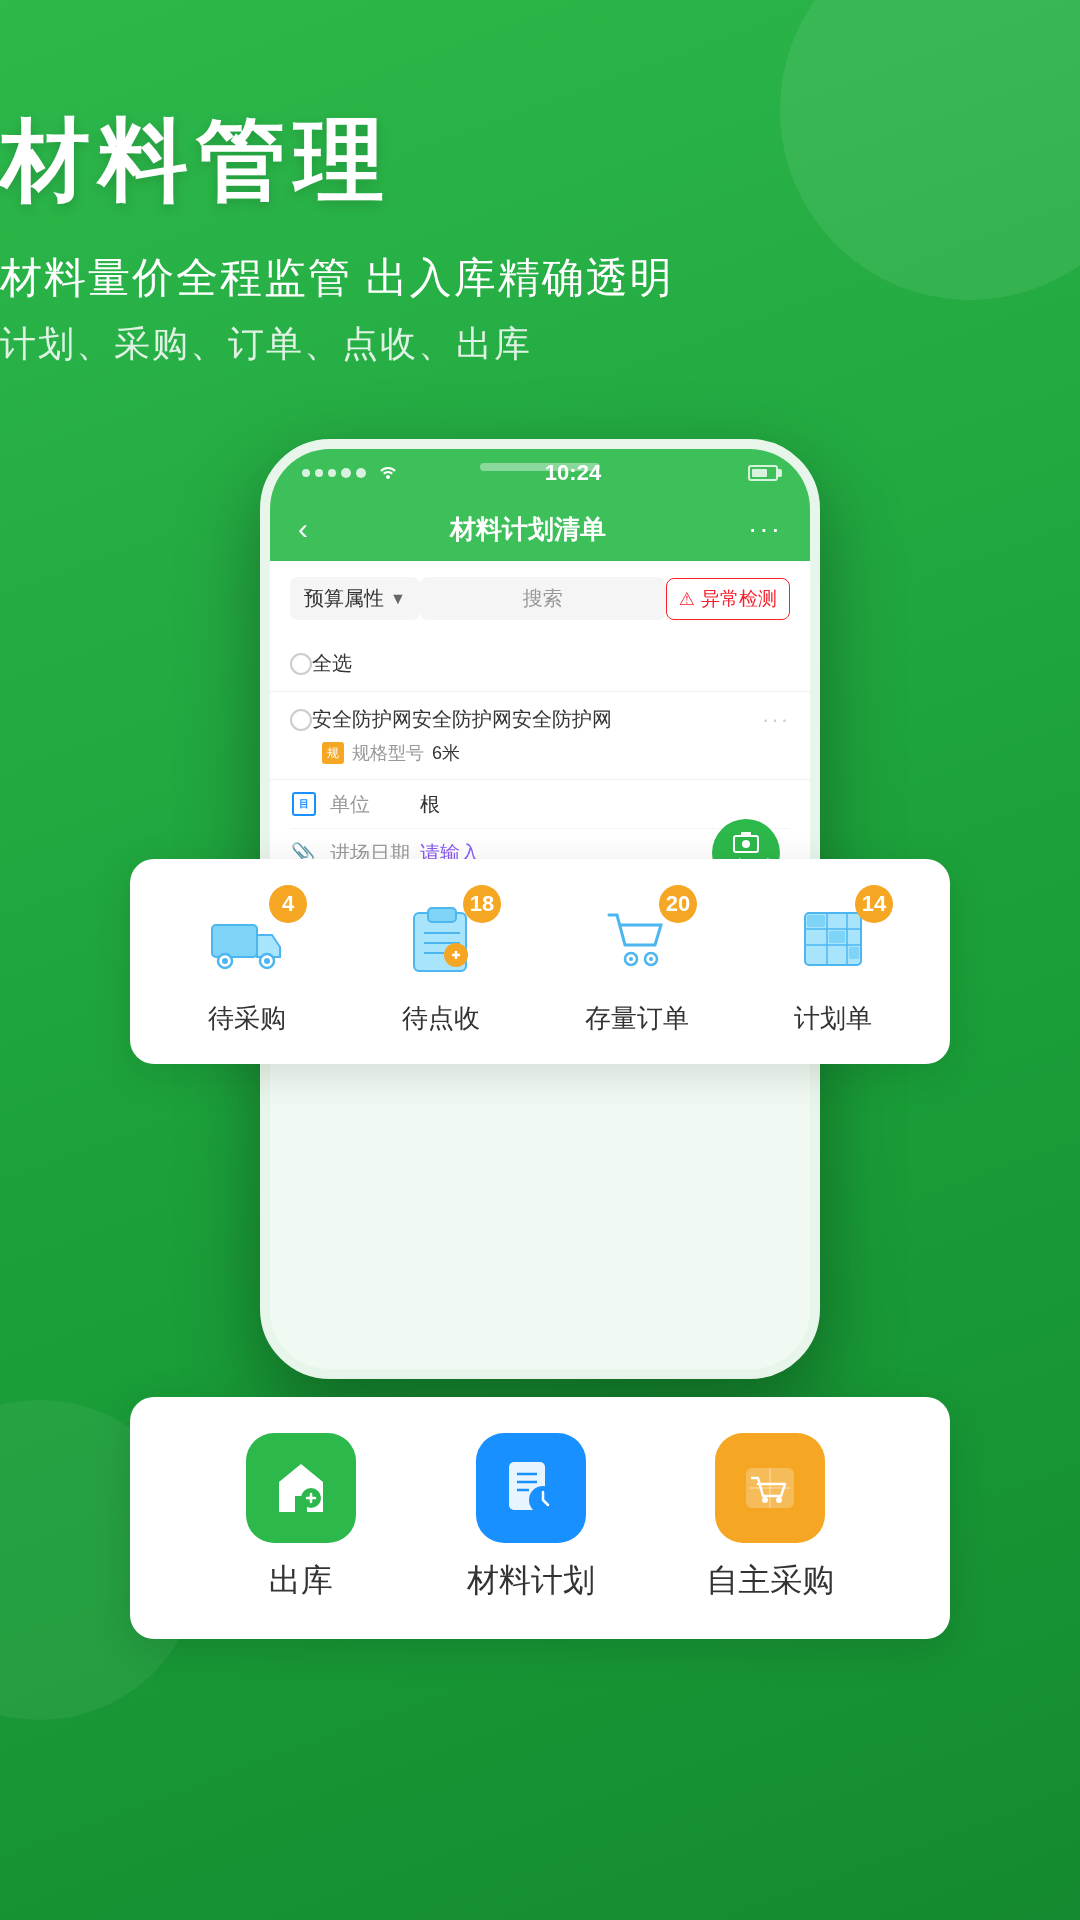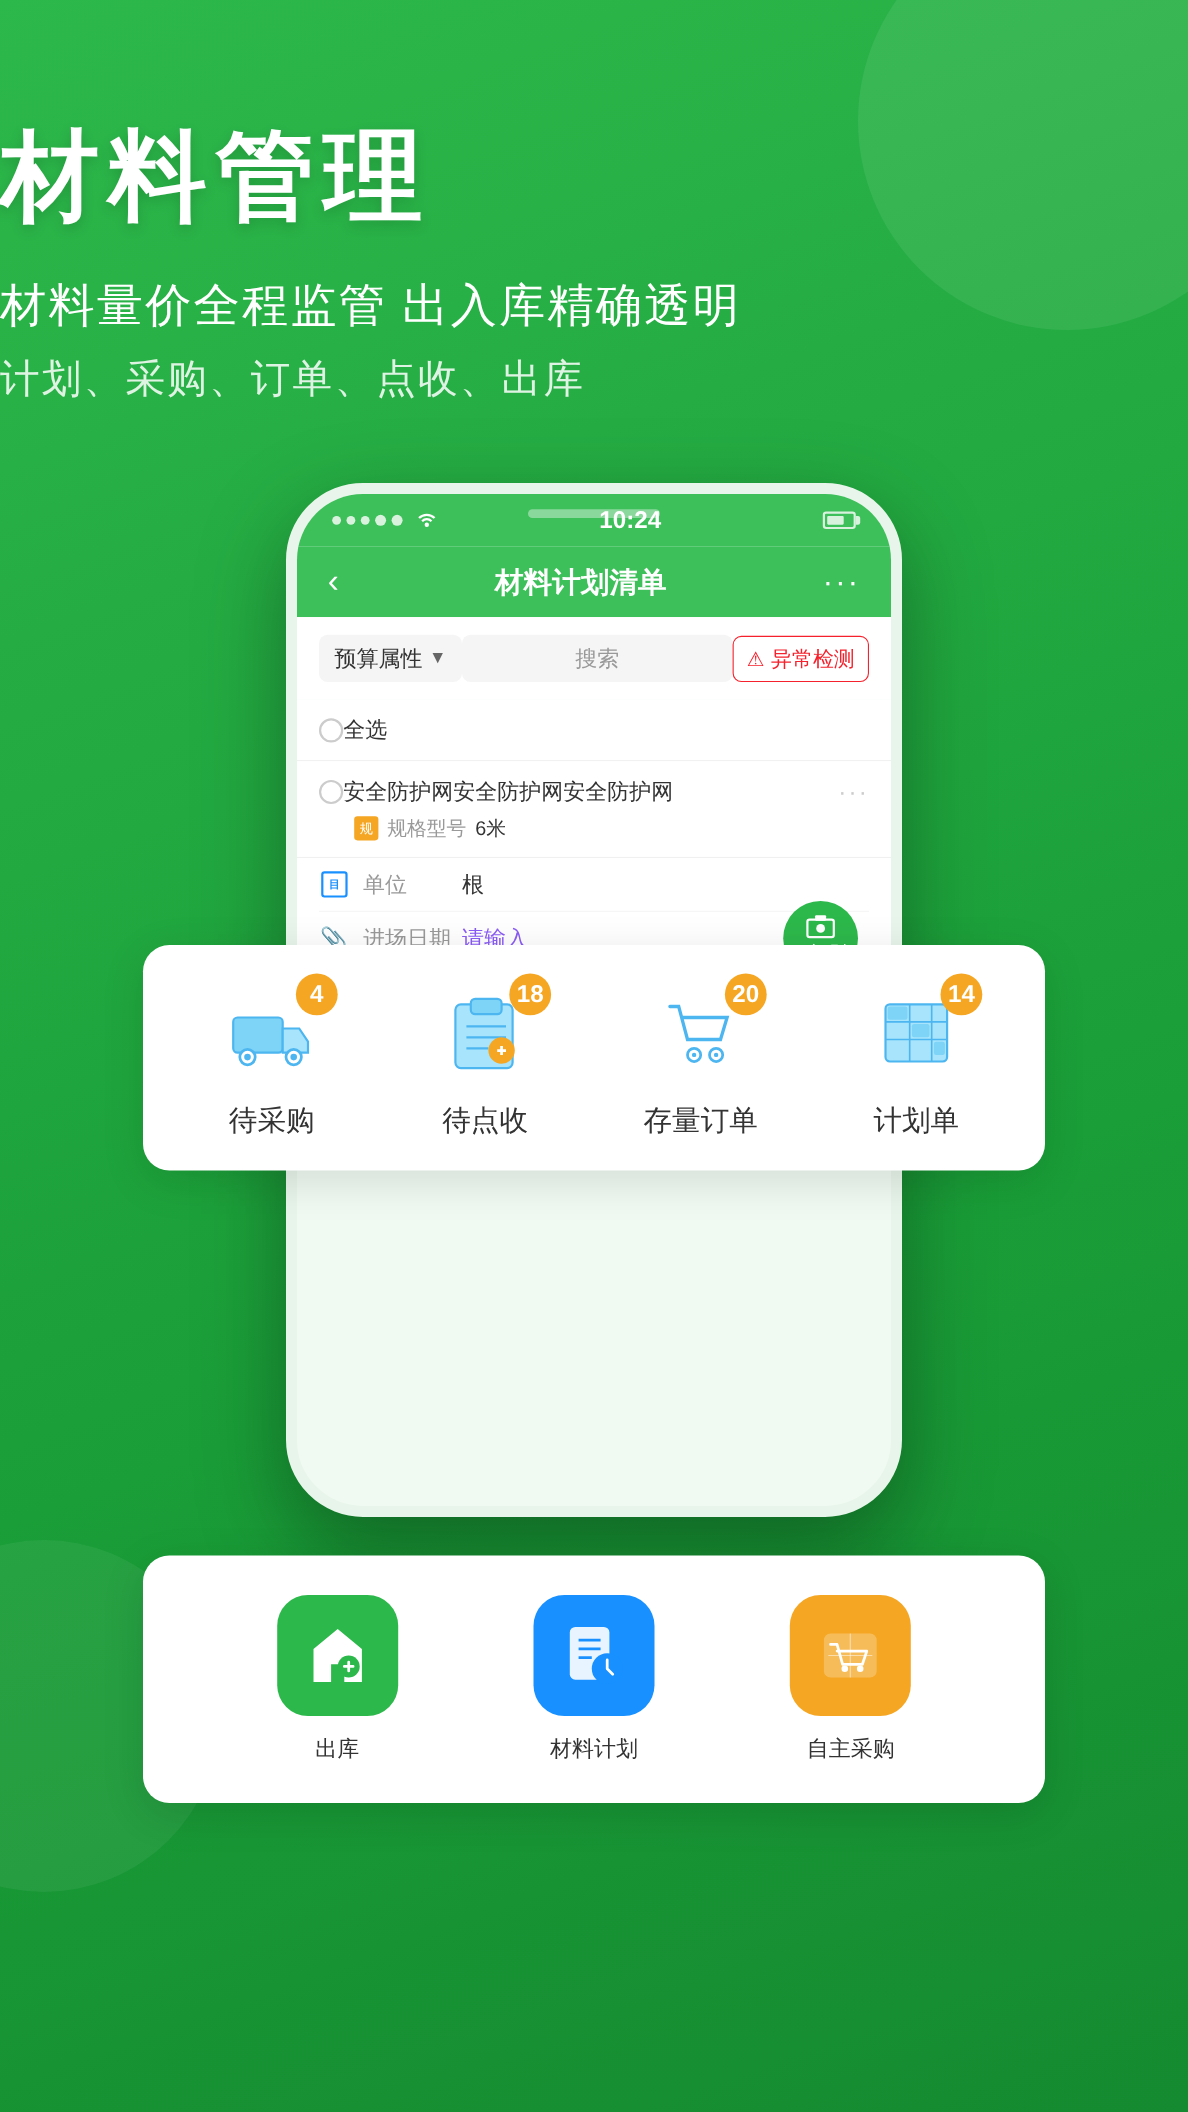--- a/index.html
+++ b/index.html
@@ -371,21 +371,21 @@
       width: 110px; height: 110px;
       border-radius: 28px;
       display: flex;
       align-items: center;
       justify-content: center;
     }
     .icon-bg-teal { background: #2db84b; }
     .icon-bg-orange { background: #f5a623; }
     .icon-bg-blue { background: #1890ff; }
     .bottom-action-label {
-      font-size: 20px;
+      font-size: 32px;
       color: #333;
       font-weight: 500;
     }
 
     
     .phone-top-pill {
       position: absolute;
       top: 14px;
       left: 50%;
       transform: translateX(-50%);

